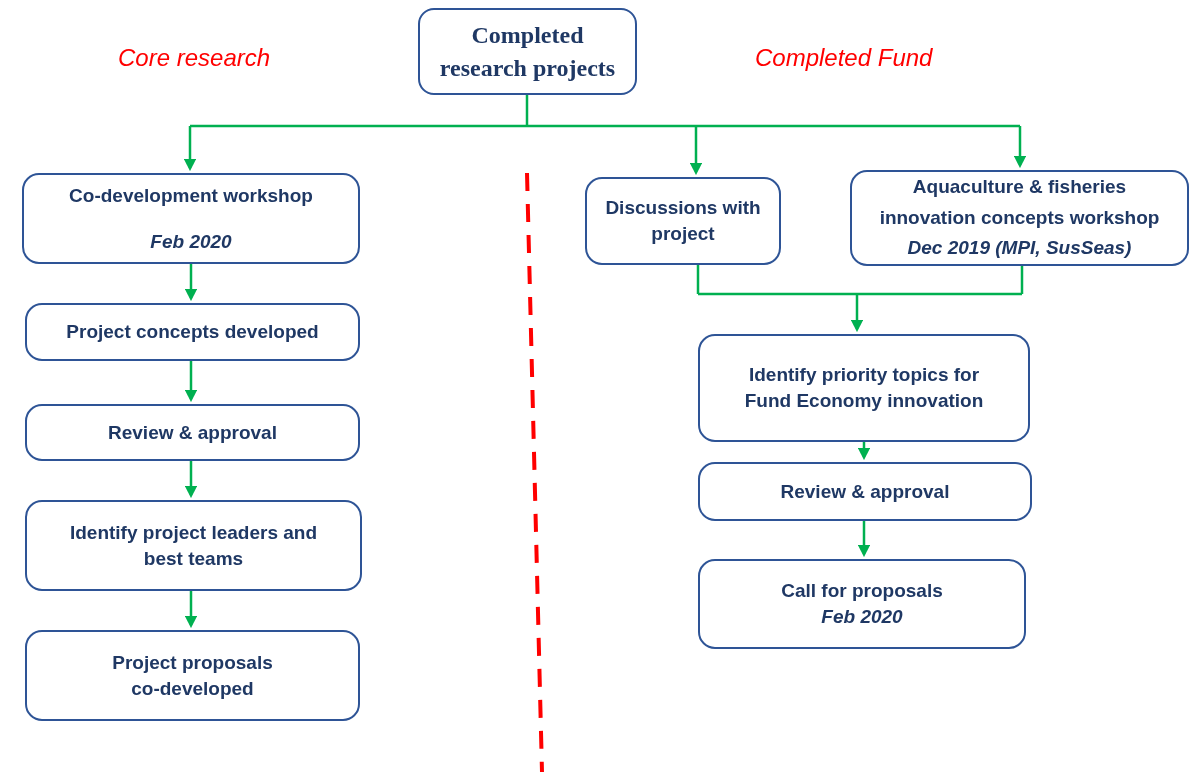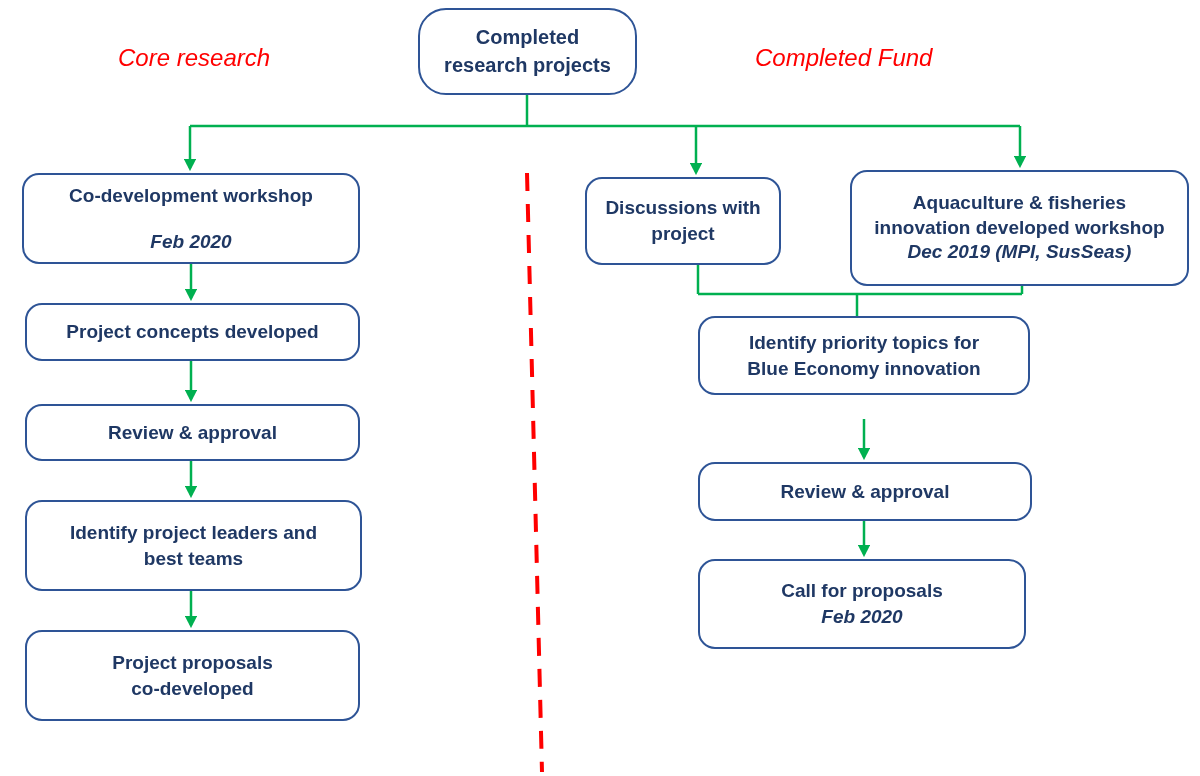--- a/index.html
+++ b/index.html
@@ -19,21 +19,21 @@
   #arrowhead-path{fill:var(--green);}
   .box{
     position:absolute;box-sizing:border-box;background:#ffffff;
     border:2.5px solid var(--navy-border);border-radius:17px;
     display:flex;flex-direction:column;justify-content:center;align-items:center;
     text-align:center;color:var(--navy-text);font-weight:bold;font-size:19px;line-height:1.36;
     padding:4px 10px;
   }
   .box .line{display:block;}
   .box .date{display:block;font-style:italic;}
-  .root-box{border-radius:28px;font-size:20px;}
+  .root-box{border-radius:16px;font-size:24px;font-family:Liberation Serif, serif;}
   .branch-label{
     position:absolute;color:var(--red);font-style:italic;font-size:24px;font-weight:500;
     white-space:nowrap;
   }
 </style>
 </head>
 <body>
 
 <div id="canvas">
 
@@ -97,29 +97,29 @@
   <div class="box" style="left:25px;top:630px;width:335px;height:91px;">
     <span class="line">Project proposals</span>
     <span class="line">co-developed</span>
   </div>
 
   <div class="box" style="left:585px;top:177px;width:196px;height:88px;">
     <span class="line">Discussions with</span>
     <span class="line">project</span>
   </div>
 
-  <div class="box" style="left:850px;top:170px;width:339px;height:116px;line-height:1.3;">
+  <div class="box" style="left:850px;top:170px;width:339px;height:96px;line-height:1.3;gap:6px;">
     <span class="line">Aquaculture &amp; fisheries</span>
-    <span class="line">innovation developed workshop</span>
+    <span class="line">innovation concepts workshop</span>
     <span class="date">Dec 2019 (MPI, SusSeas)</span>
   </div>
 
-  <div class="box" style="left:698px;top:316px;width:332px;height:79px;">
+  <div class="box" style="left:698px;top:334px;width:332px;height:108px;">
     <span class="line">Identify priority topics for</span>
-    <span class="line">Blue Economy innovation</span>
+    <span class="line">Fund Economy innovation</span>
   </div>
 
   <div class="box" style="left:698px;top:462px;width:334px;height:59px;">
     <span class="line">Review &amp; approval</span>
   </div>
 
   <div class="box" style="left:698px;top:559px;width:328px;height:90px;">
     <span class="line">Call for proposals</span>
     <span class="date">Feb 2020</span>
   </div>

